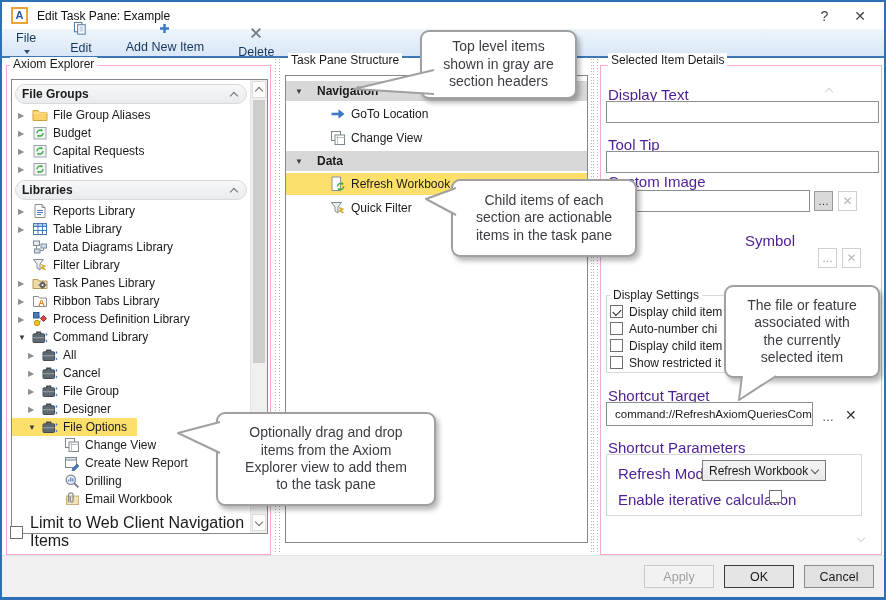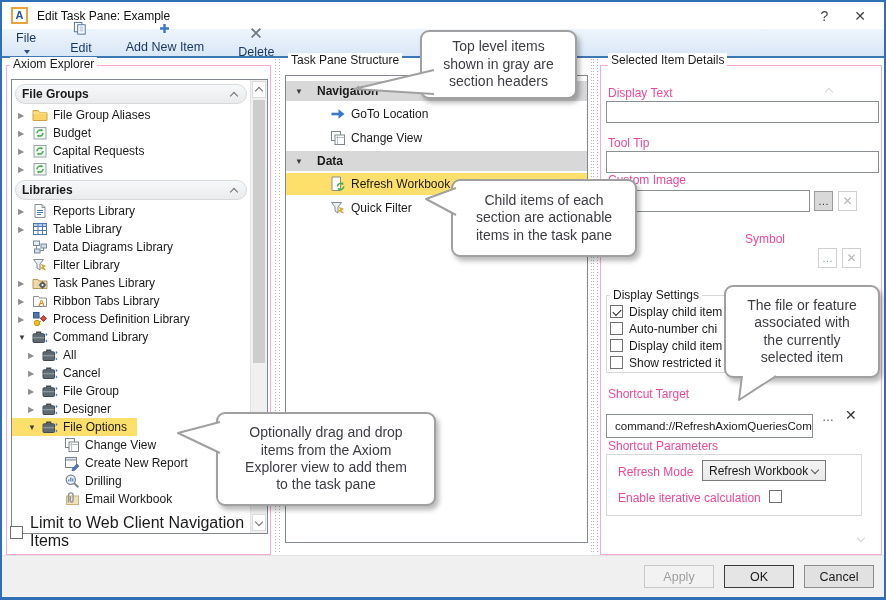--- a/index.html
+++ b/index.html
@@ -55,21 +55,21 @@
   
   .struct-box { position:absolute; left:283px; top:17px; width:303px; height:468px; border:1px solid #828790; background:#fff; padding-top:5px; }
   .str-section { height:20px; background:#d8d8d8; display:flex; align-items:center; font-size:12px; font-weight:bold; color:#1a1a1a; padding-left:9px; margin-bottom:2px; }
   .str-section .expander { color:#3c3c3c; }
   .str-section .s-label { margin-left:8px; }
   .str-item { height:22px; display:flex; align-items:center; font-size:12px; color:#1a1a1a; padding-left:44px; margin:2px 0; }
   .str-item.selected { background:#fde06c; }
 
   
   .details { position:absolute; left:600px; top:0; width:282px; height:496px; }
-  .dt-label { position:absolute; font-size:12px; color:#ec4899; }
+  .dt-label { position:absolute; font-size:15px; color:#4c1d95; }
   .dt-input { position:absolute; border:1px solid #8a8f94; background:#fff; font-size:11.5px; color:#1a1a1a; padding:0 4px; display:flex; align-items:center; overflow:hidden; white-space:nowrap; }
   .sq-btn { position:absolute; width:19px; height:20px; border:1px solid #9a9a9a; background:#d9d9d9; font-size:11px; color:#333; display:flex; align-items:center; justify-content:center; }
   .sq-btn.light { background:#fff; border-color:#cfcfcf; color:#7f9db9; }
   .x-btn { position:absolute; width:19px; height:20px; border:1px solid #cfcfcf; background:#fff; color:#b5b5b5; font-size:12px; display:flex; align-items:center; justify-content:center; }
   .plain-glyph { position:absolute; font-size:12px; color:#3c3c3c; }
   .cb-row { display:flex; align-items:center; gap:6px; height:17px; font-size:12px; color:#1a1a1a; white-space:nowrap; }
   .faint-chev { position:absolute; opacity:.55; }
   .faint-chev .chev::before { border-color:#aab4bd; }
   .dropdown { position:absolute; border:1px solid #7a7a7a; background:linear-gradient(#f4f4f4,#e9e9e9); font-size:12px; color:#1a1a1a; display:flex; align-items:center; padding:0 6px; }
   .dd-chev { margin-left:auto; width:7px; height:7px; position:relative; }
@@ -503,21 +503,21 @@
             <span class="cb"></span>
             <span>Display child item</span>
           </div>
           <div class="cb-row">
             <span class="cb"></span>
             <span>Show restricted it</span>
           </div>
         </div>
 
       <div class="dt-label" style="left:6px; top:329px;">Shortcut Target</div>
-      <div class="dt-input" style="left:4px; top:356px; width:207px; height:24px;padding-left:8px;">command://RefreshAxiomQueriesCom</div>
+      <div class="dt-input" style="left:4px; top:344px; width:207px; height:24px;padding-left:8px;">command://RefreshAxiomQueriesCom</div>
       <div class="plain-glyph" style="left:220px; top:352px; color:#555;">…</div>
       <div class="plain-glyph" style="left:243px; top:349px; font-size:14px; color:#333;">✕</div>
 
       <div class="dt-label" style="left:6px; top:381px;">Shortcut Parameters</div>
       <div class="groupbox" style="left:4px; top:396px; width:256px; height:62px; border-color:#d5d9dc; position:absolute;"></div>
       <div class="dt-label" style="left:16px; top:407px;">Refresh Mode</div>
       <div class="dropdown" style="left:100px; top:402px; width:124px; height:21px;">
         <span>Refresh Workbook</span>
         <span class="dd-chev"></span>
       </div>

